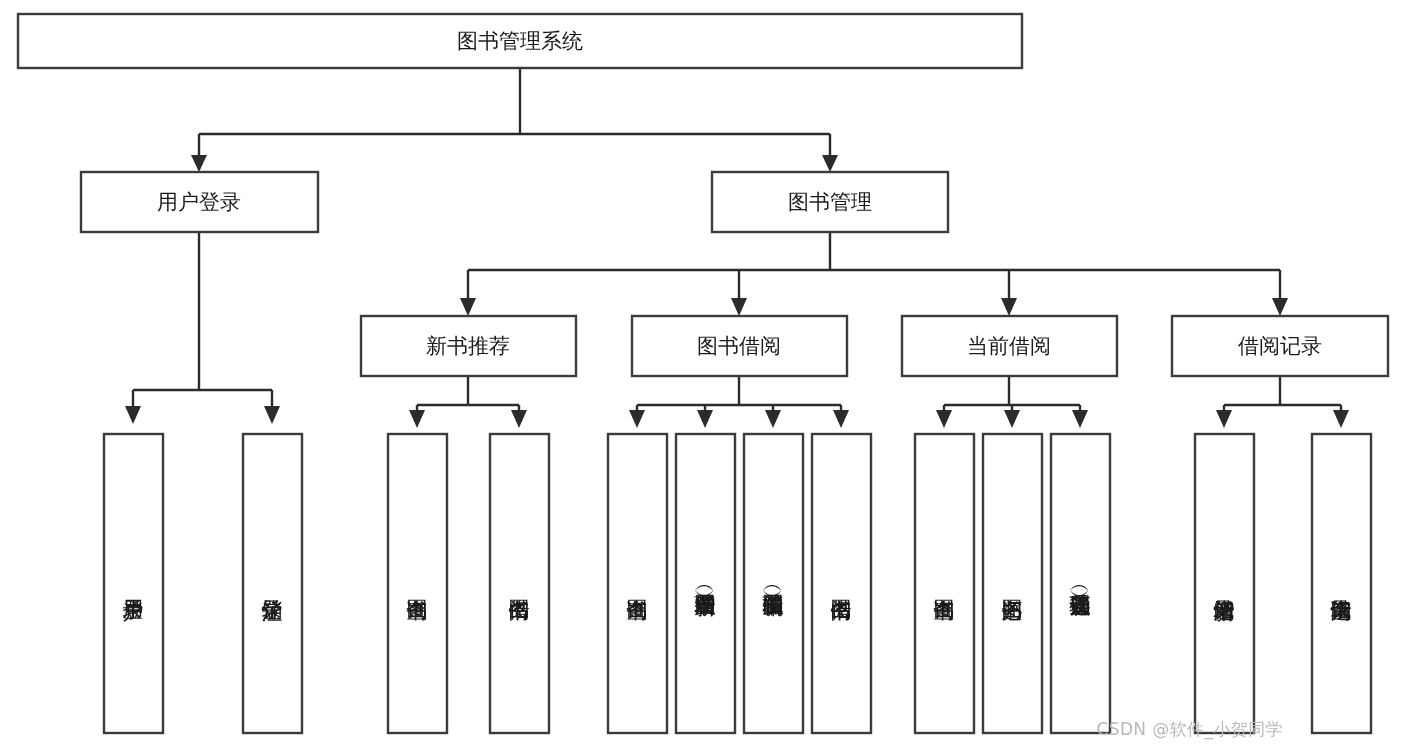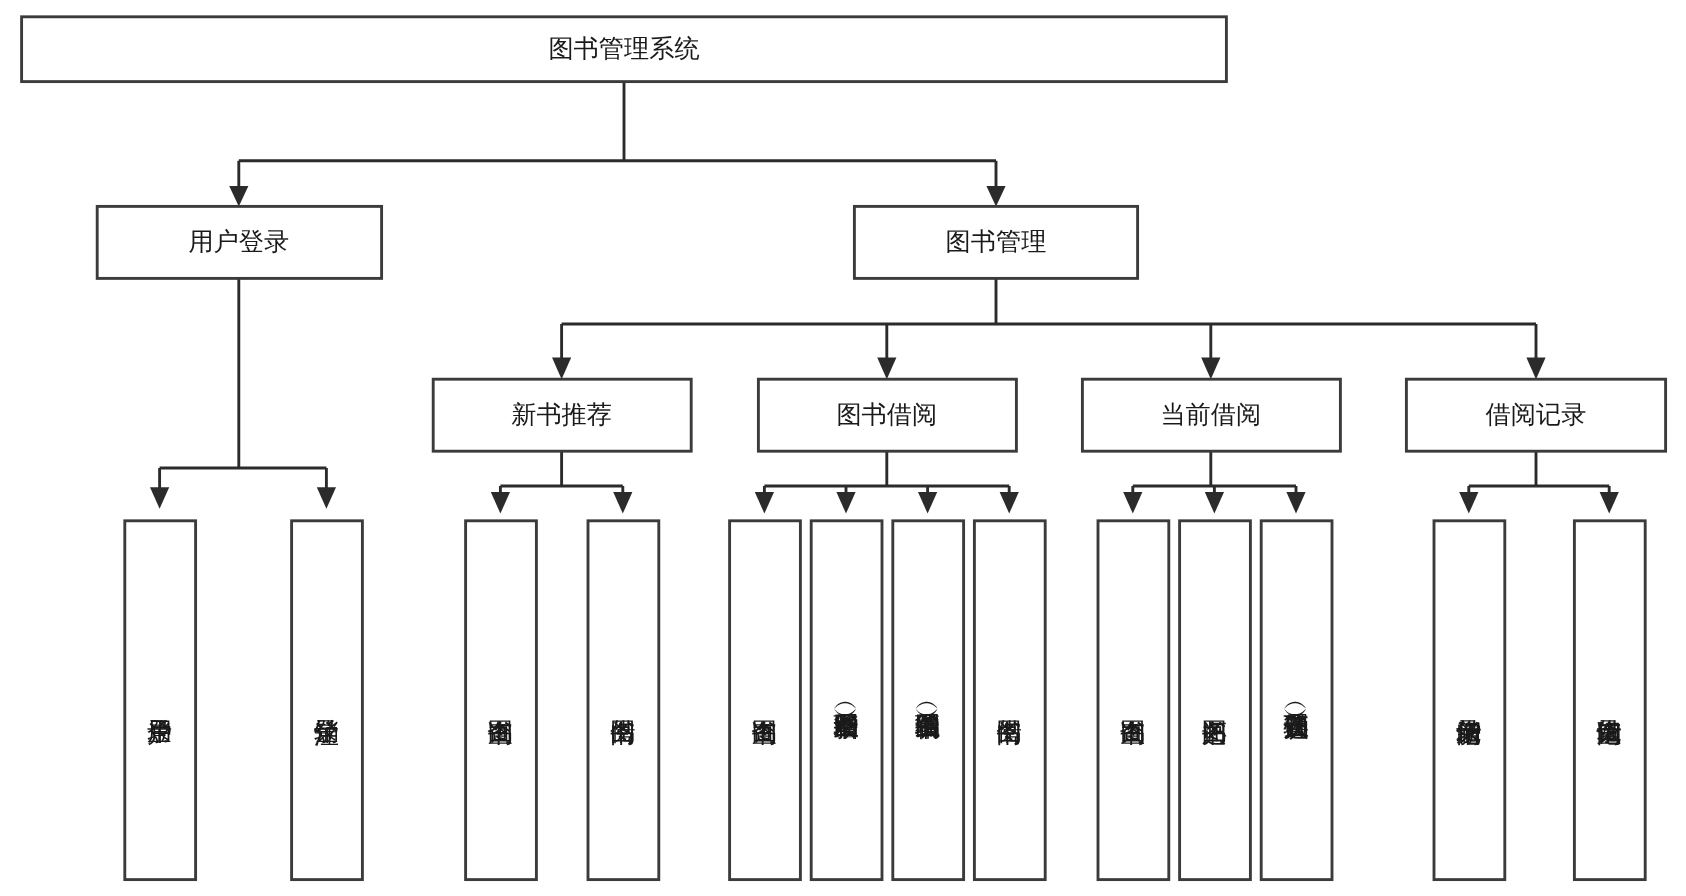--- a/index.html
+++ b/index.html
@@ -220,13 +220,14 @@
       <rect class="node-rect" x="1195" y="434" width="59" height="299"></rect>
       <text class="node-label-vertical" x="1224" y="583">新增借阅记录</text>
     </g>
     <g>
       <rect class="node-rect" x="1312" y="434" width="59" height="299"></rect>
       <text class="node-label-vertical" x="1341" y="583">查询借阅记录</text>
     </g>
 
   </svg>
 
+  <div class="watermark">CSDN @软件_小贺同学</div>
 </div>
 
 </body></html>

